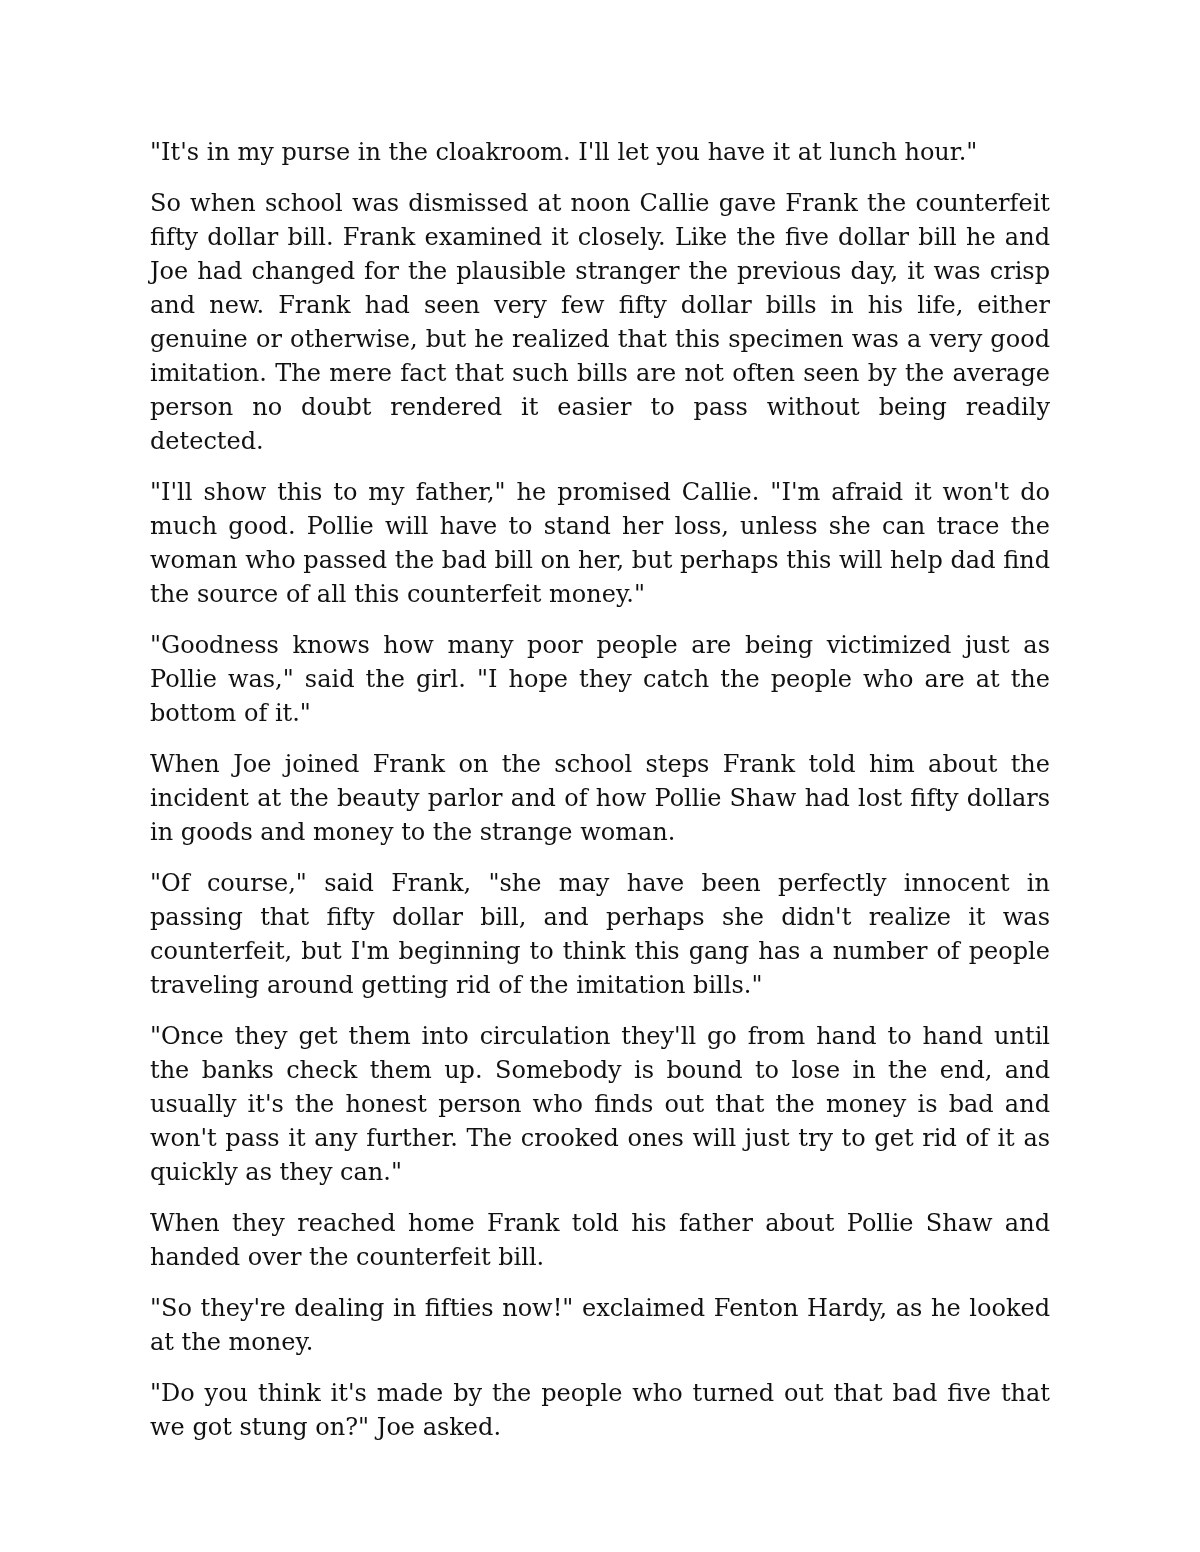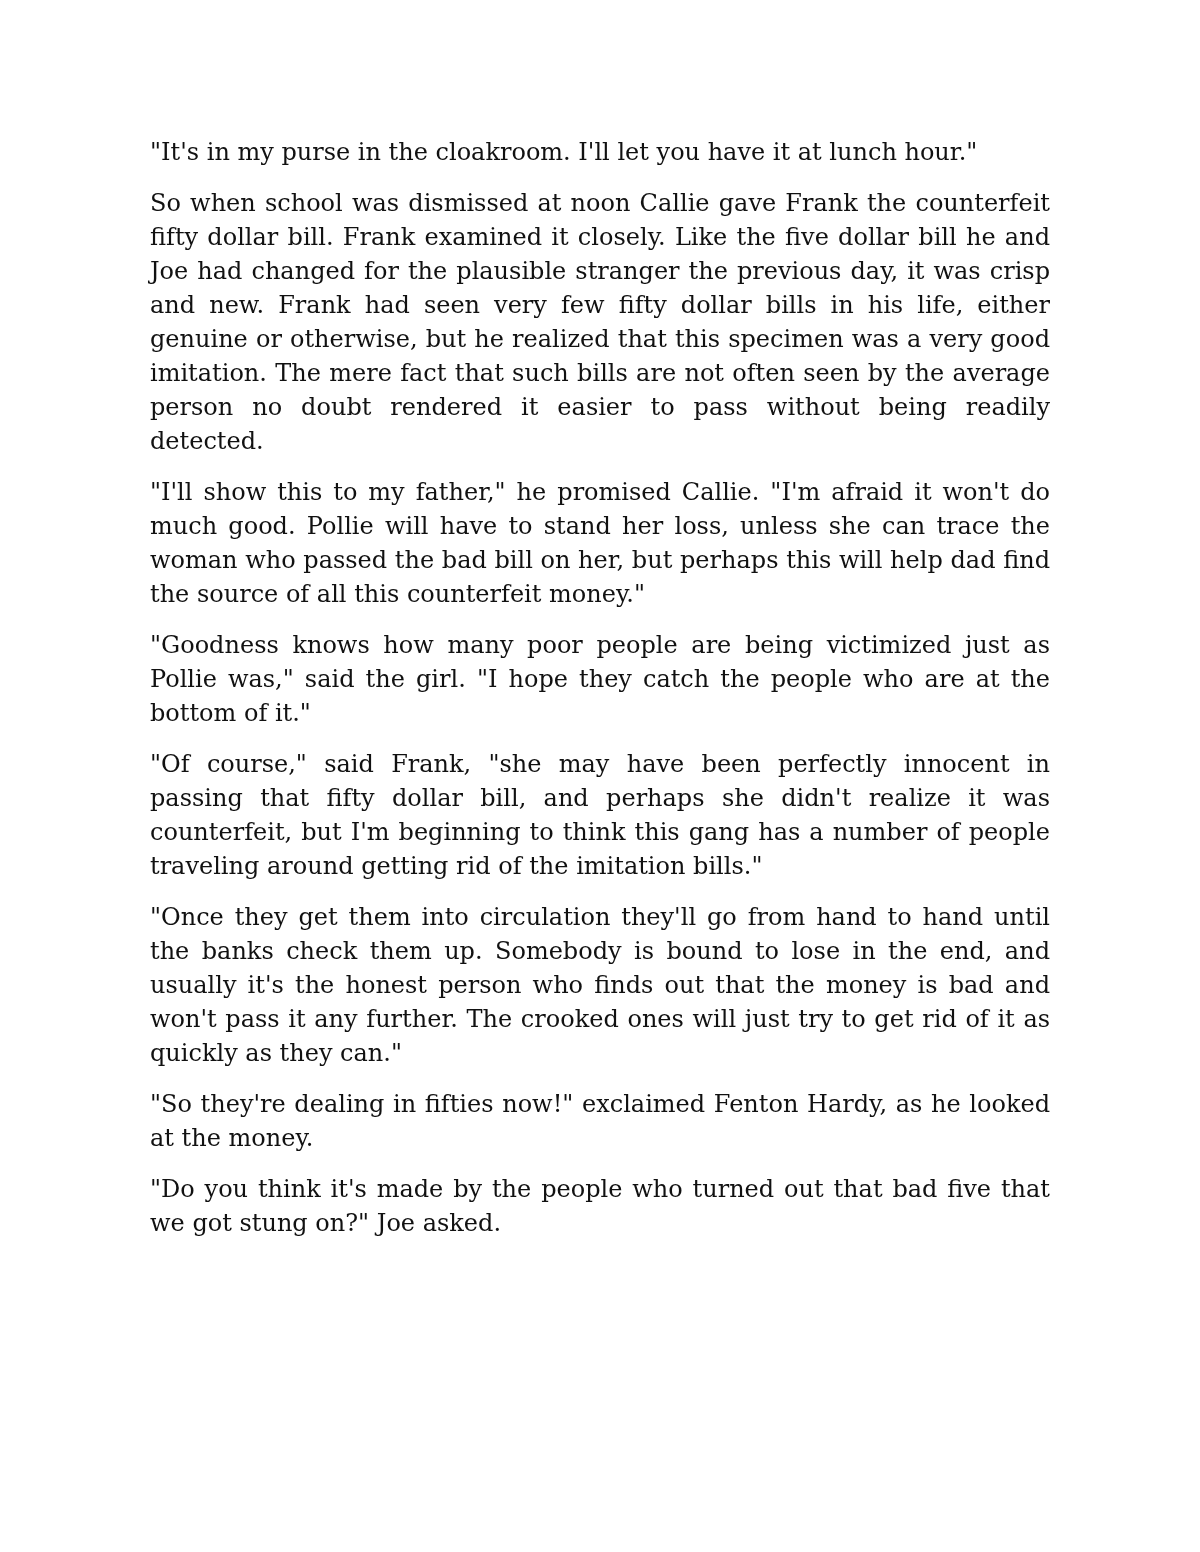--- a/index.html
+++ b/index.html
@@ -35,19 +35,21 @@
 </head>
 <body>
 
 <div class="page">
   <div class="content">
     <div>
         <p class="para">"It's in my purse in the cloakroom. I'll let you have it at lunch hour."</p>
         <p class="para">So when school was dismissed at noon Callie gave Frank the counterfeit fifty dollar bill. Frank examined it closely. Like the five dollar bill he and Joe had changed for the plausible stranger the previous day, it was crisp and new. Frank had seen very few fifty dollar bills in his life, either genuine or otherwise, but he realized that this specimen was a very good imitation. The mere fact that such bills are not often seen by the average person no doubt rendered it easier to pass without being readily detected.</p>
         <p class="para">"I'll show this to my father," he promised Callie. "I'm afraid it won't do much good. Pollie will have to stand her loss, unless she can trace the woman who passed the bad bill on her, but perhaps this will help dad find the source of all this counterfeit money."</p>
         <p class="para">"Goodness knows how many poor people are being victimized just as Pollie was," said the girl. "I hope they catch the people who are at the bottom of it."</p>
+        <p class="para">When Joe joined Frank on the school steps Frank told him about the incident at the beauty parlor and of how Pollie Shaw had lost fifty dollars in goods and money to the strange woman.</p>
         <p class="para">"Of course," said Frank, "she may have been perfectly innocent in passing that fifty dollar bill, and perhaps she didn't realize it was counterfeit, but I'm beginning to think this gang has a number of people traveling around getting rid of the imitation bills."</p>
         <p class="para">"Once they get them into circulation they'll go from hand to hand until the banks check them up. Somebody is bound to lose in the end, and usually it's the honest person who finds out that the money is bad and won't pass it any further. The crooked ones will just try to get rid of it as quickly as they can."</p>
+        <p class="para">When they reached home Frank told his father about Pollie Shaw and handed over the counterfeit bill.</p>
         <p class="para">"So they're dealing in fifties now!" exclaimed Fenton Hardy, as he looked at the money.</p>
         <p class="para">"Do you think it's made by the people who turned out that bad five that we got stung on?" Joe asked.</p>
       </div>
   </div>
 </div>
 
 </body></html>

